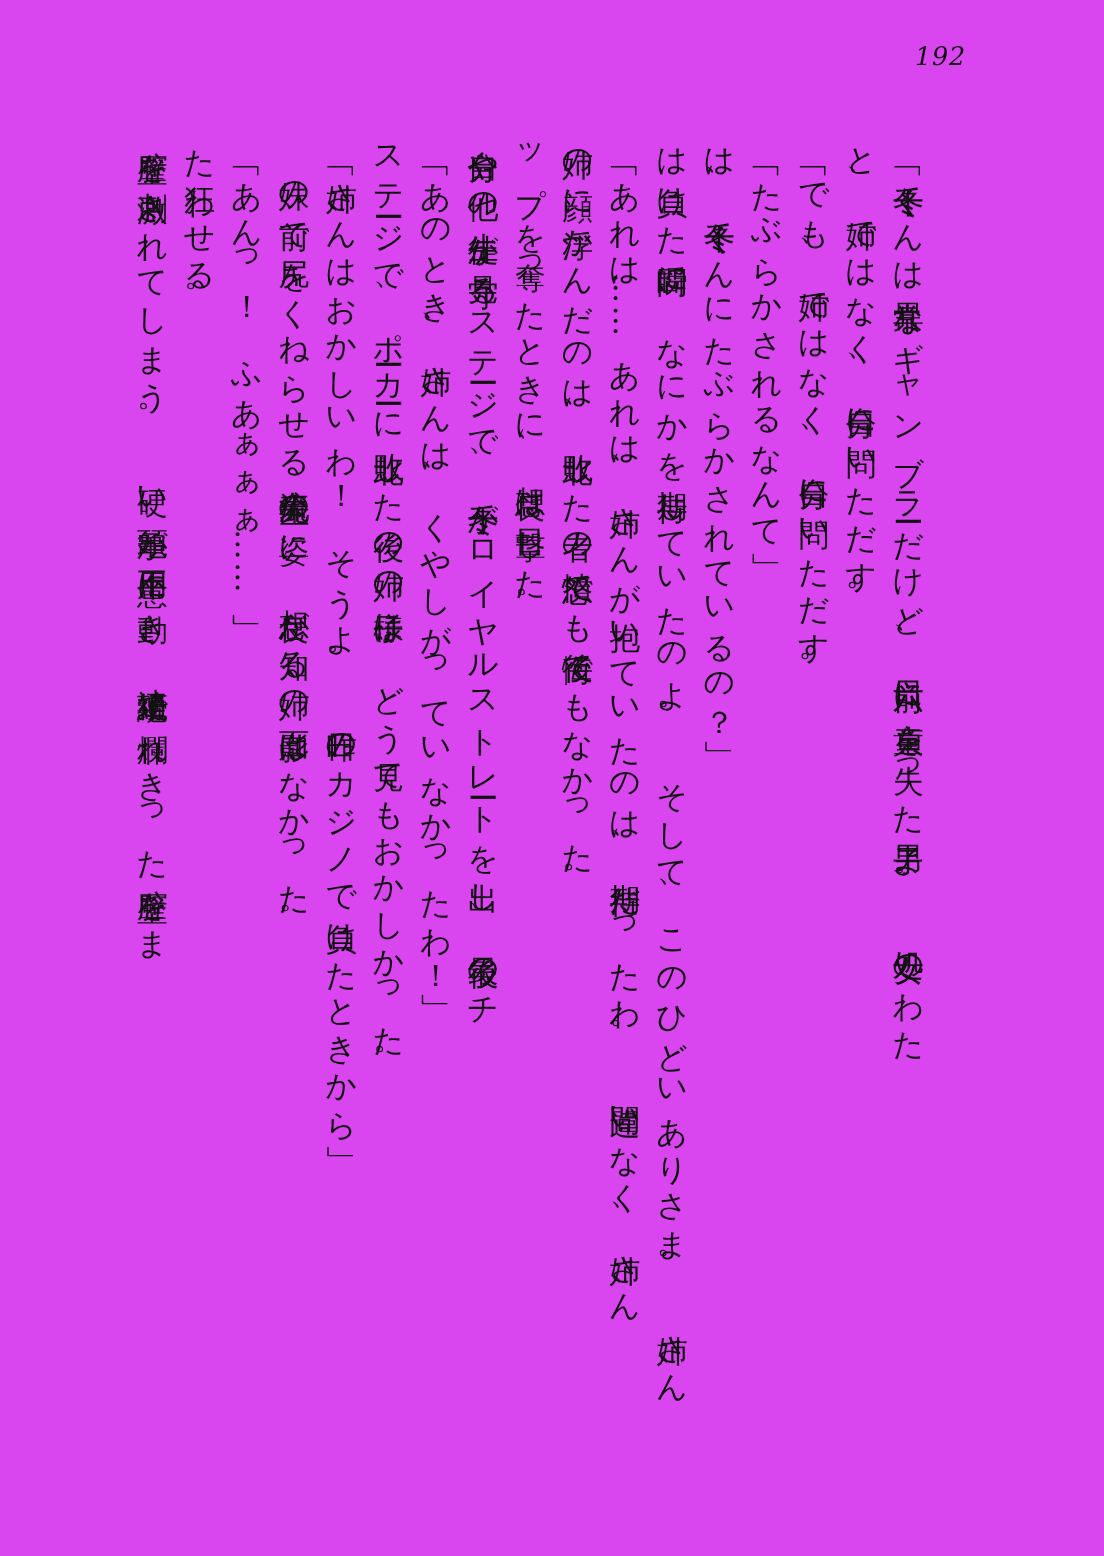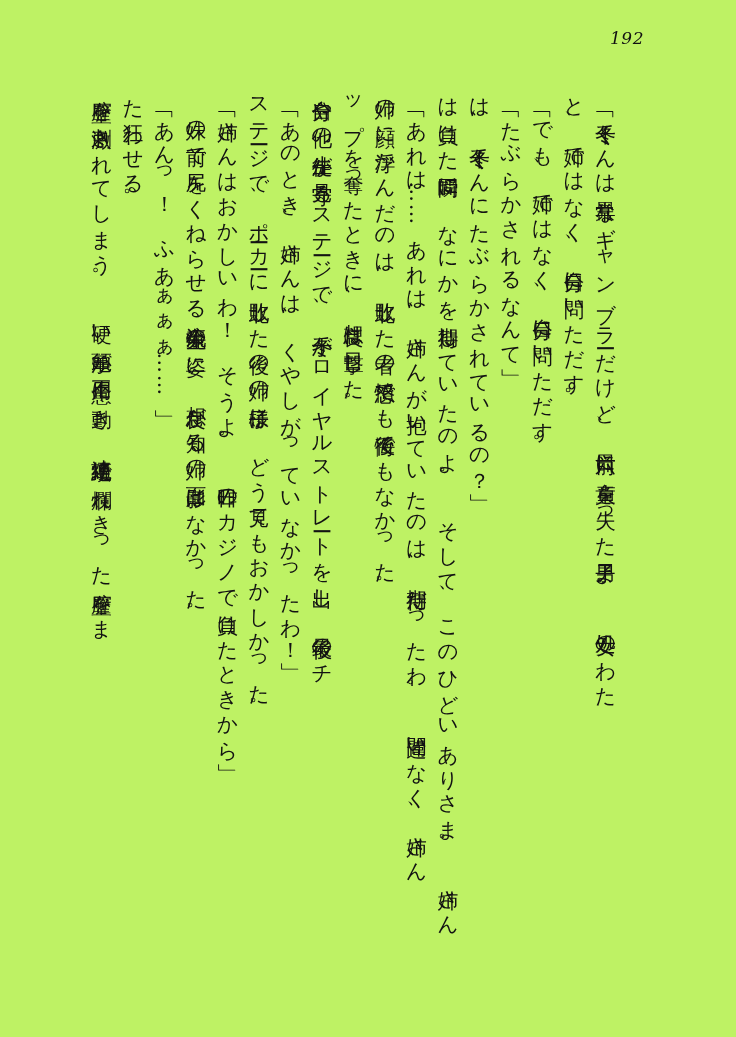--- a/index.html
+++ b/index.html
@@ -12,21 +12,21 @@
     height: 1037px;
     overflow: hidden;
     font-family: "DejaVu Serif", "Liberation Serif", serif;
     color: #1a1a1a;
   }
 
   #page {
     position: relative;
     width: 736px;
     height: 1037px;
-    background: #bef264;
+    background: #d946ef;
     box-sizing: border-box;
   }
 
   
   #page-number {
     position: absolute;
     top: 28px;
     right: 92px;
     font-family: "DejaVu Serif", "Liberation Serif", serif;
     font-style: italic;

